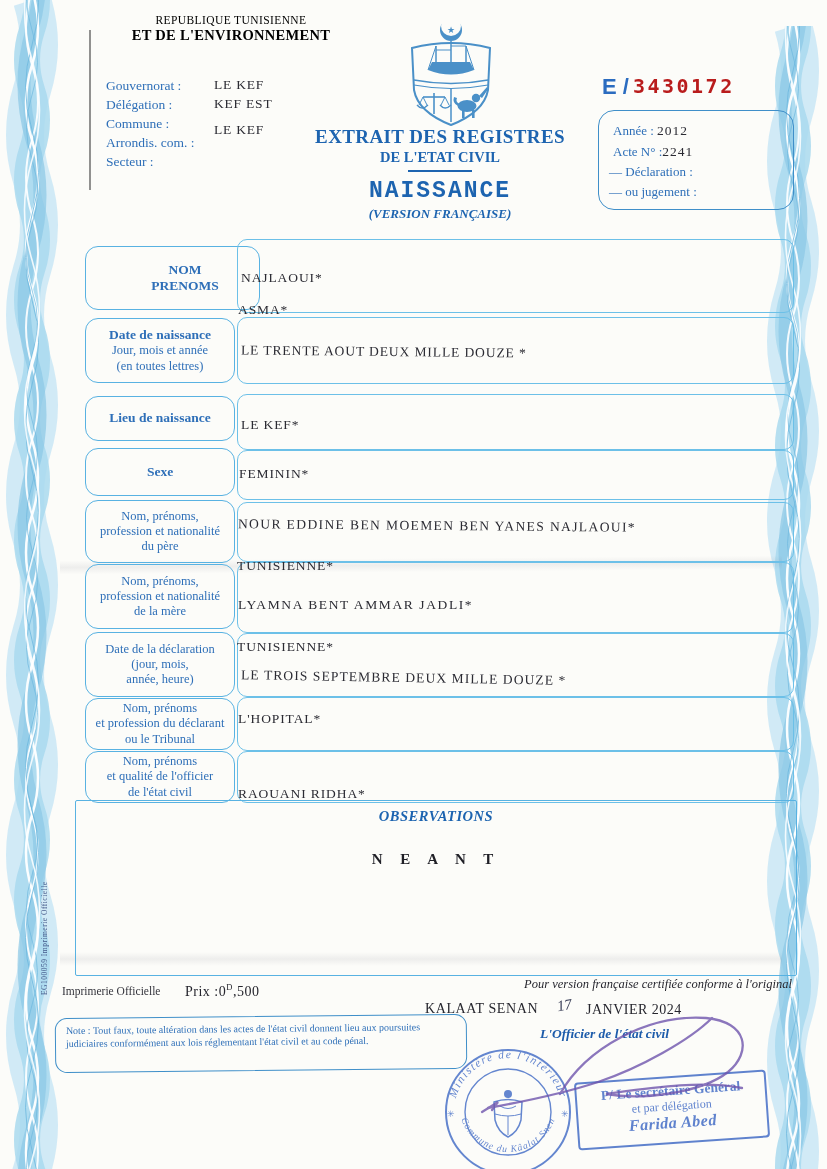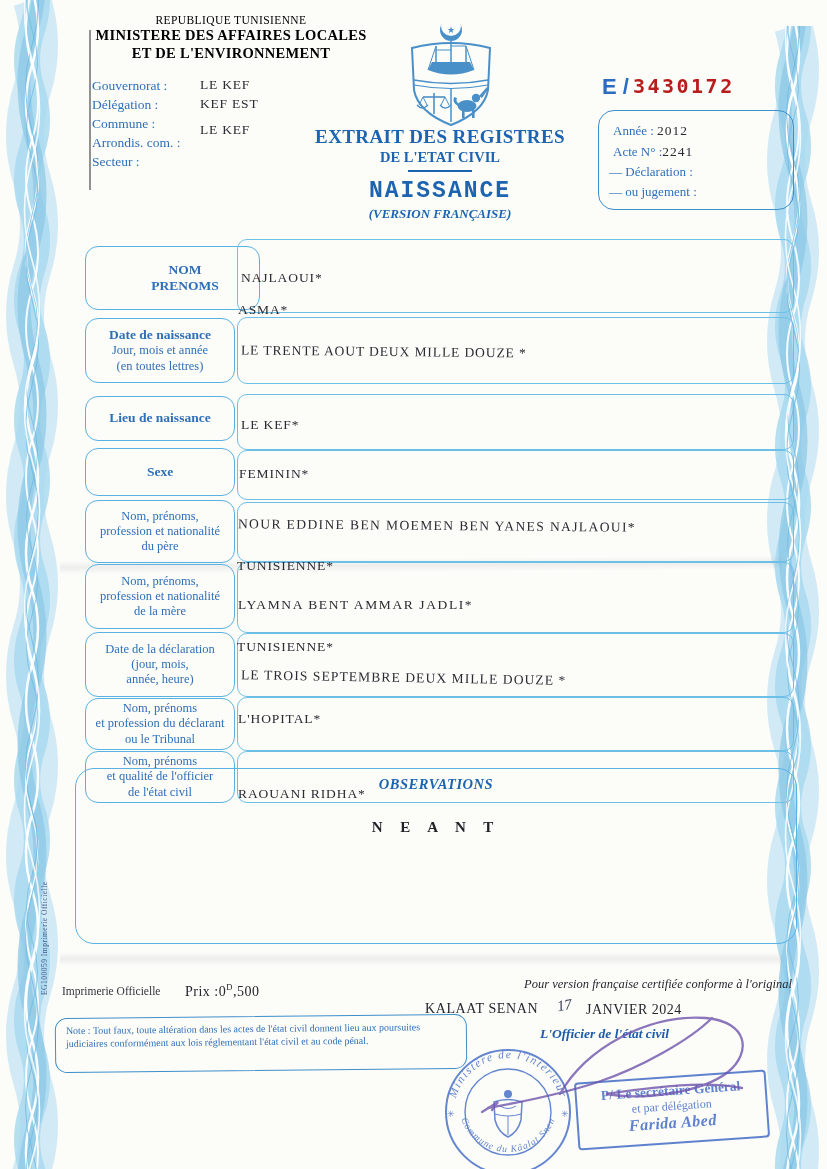--- a/index.html
+++ b/index.html
@@ -8,21 +8,21 @@
         font-family:"Liberation Serif",serif;}
   
   .band{position:absolute;top:0;height:1169px;pointer-events:none;}
   .band-left{left:0;width:80px;}
   .band-right{right:0;width:80px;top:26px;height:1143px;}
   
   .hdr{position:absolute;left:95px;top:14px;width:272px;text-align:center;color:#000000;}
   .hdr .rep{font-size:11.5px;letter-spacing:.4px;}
   .hdr .min{font-size:14.5px;font-weight:bold;letter-spacing:.3px;line-height:1.25;}
   .hdr-rule{position:absolute;left:89px;top:30px;width:1.5px;height:160px;background:#4a4a4a;opacity:.6;}
-  .admin{position:absolute;left:92px;top:76px;width:300px;}
+  .admin{position:absolute;left:106px;top:76px;width:300px;}
   .admin .row{position:relative;height:19px;}
   .admin .lab{color:#2e6fb8;font-size:13.5px;}
   .admin .val{position:absolute;left:108px;top:1px;color:#2b2b33;font-size:13.5px;letter-spacing:.8px;}
   .admin .row:nth-child(3) .val{top:8px;}
   
   .emblem{position:absolute;left:396px;top:8px;}
   
   .serial{position:absolute;left:602px;top:74px;white-space:nowrap;}
   .serial .pre{font-family:"Liberation Sans",sans-serif;font-weight:bold;font-size:22px;color:#2b6cc0;}
   .serial .num{font-family:"DejaVu Sans Mono",monospace;font-weight:bold;font-size:20px;color:#b91c1c;letter-spacing:2.5px;vertical-align:1px;}
@@ -60,21 +60,21 @@
   #v-lieu{left:241px;top:417px;}
   #v-sexe{left:239px;top:466px;}
   #v-pere{left:238px;top:518px;letter-spacing:1.4px;transform:rotate(.5deg);}
   #v-natpere{left:237px;top:558px;}
   #v-mere{left:238px;top:597px;letter-spacing:1.6px;}
   #v-natmere{left:237px;top:639px;}
   #v-datedecl{left:241px;top:670px;letter-spacing:1.1px;transform:rotate(1deg);}
   #v-declarant{left:238px;top:711px;}
   #v-officier{left:238px;top:786px;}
   
-  .obs{position:absolute;left:75px;top:768px;width:720px;height:174px;border:1.8px solid #58b2e2;border-radius:19px;}
+  .obs{position:absolute;left:75px;top:800px;width:720px;height:174px;border:1.8px solid #58b2e2;border-radius:2px;}
   .obs-t{position:absolute;top:7px;width:100%;text-align:center;color:#1d64b0;font-weight:bold;font-style:italic;font-size:14.5px;letter-spacing:.5px;}
   .obs-c{position:absolute;top:50px;width:100%;text-align:center;color:#1f1f26;font-weight:bold;font-size:15px;letter-spacing:7px;}
   
   .f-imp{position:absolute;left:62px;top:985px;font-size:11.5px;color:#33333b;}
   .f-prix{position:absolute;left:185px;top:982px;font-size:14px;color:#26262e;letter-spacing:.5px;}
   .f-prix sup{font-size:8.5px;}
   .f-cert{position:absolute;left:440px;top:977px;width:352px;text-align:right;font-style:italic;font-size:12.5px;color:#26262e;}
   .f-place{position:absolute;left:425px;top:1001px;font-size:14px;color:#26262e;letter-spacing:.6px;}
   .f-day{position:absolute;left:557px;top:997px;font-size:15px;color:#3a3f58;font-style:italic;transform:rotate(-10deg);}
   .f-my{position:absolute;left:586px;top:1002px;font-size:14px;color:#26262e;letter-spacing:.5px;}
@@ -123,21 +123,20 @@
       <path d="M 46 -100 Q 57 -67.5 46 -35 Q 35 -2.5 46 30 Q 57 62.5 46 95 Q 35 127.5 46 160 Q 57 192.5 46 225 Q 35 257.5 46 290 Q 57 322.5 46 355 Q 35 387.5 46 420 Q 57 452.5 46 485 Q 35 517.5 46 550 Q 57 582.5 46 615 Q 35 647.5 46 680 Q 57 712.5 46 745 Q 35 777.5 46 810 Q 57 842.5 46 875 Q 35 907.5 46 940 Q 57 972.5 46 1005 Q 35 1037.5 46 1070 Q 57 1102.5 46 1135 Q 35 1167.5 46 1200 Q 57 1232.5 46 1265 Q 35 1297.5 46 1330" fill="none" stroke="#6db8de" stroke-width="1" opacity="0.7"></path>
       <path d="M 46 -140 Q 61 -90 46 -40 Q 31 10 46 60 Q 61 110 46 160 Q 31 210 46 260 Q 61 310 46 360 Q 31 410 46 460 Q 61 510 46 560 Q 31 610 46 660 Q 61 710 46 760 Q 31 810 46 860 Q 61 910 46 960 Q 31 1010 46 1060 Q 61 1110 46 1160 Q 31 1210 46 1260 Q 61 1310 46 1360 Q 31 1410 46 1460" fill="none" stroke="#ffffff" stroke-width="1.6" opacity="0.85"></path>
     </svg>
 
   <div class="crease c1"></div>
   <div class="crease c2"></div>
   <div class="hdr-rule"></div>
 
   <div class="hdr">
     <div class="rep">REPUBLIQUE TUNISIENNE</div>
-    <div class="min">MINISTERE DES AFFAIRES LOCALES</div>
     <div class="min">ET DE L'ENVIRONNEMENT</div>
   </div>
 
   <div class="admin">
     <div class="row">
       <span class="lab">Gouvernorat :</span>
       <span class="val">LE KEF</span>
     </div>
     <div class="row">
       <span class="lab">Délégation :</span>

